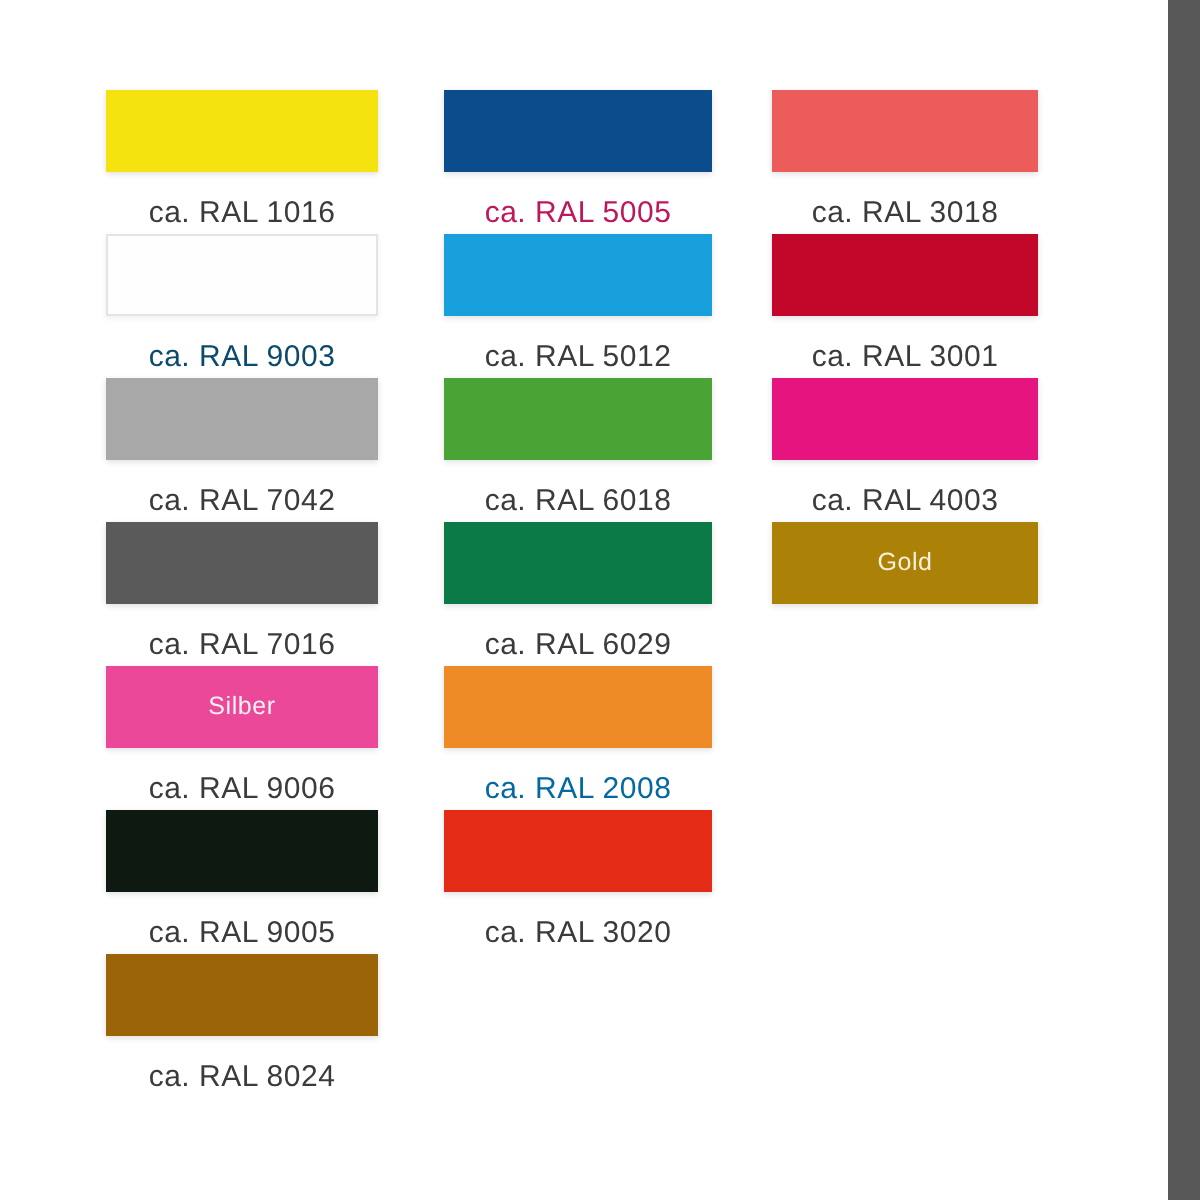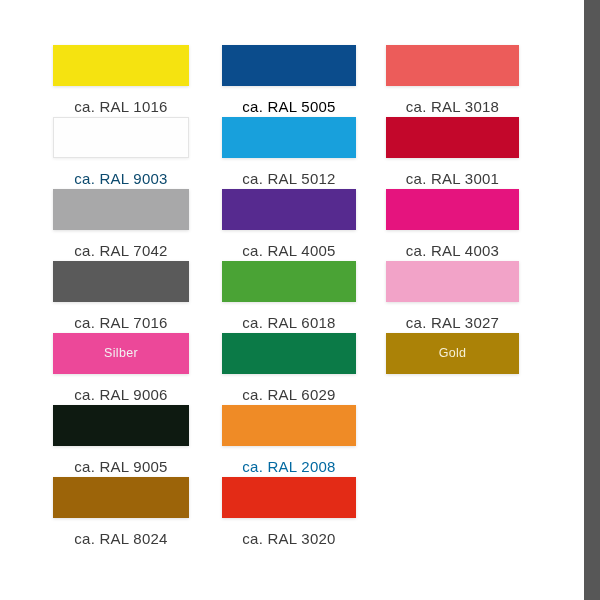--- a/index.html
+++ b/index.html
@@ -112,29 +112,25 @@
         <div class="swatch-label" style="color: rgb(59, 59, 59);">ca. RAL 9005</div>
       </div>
       <div class="swatch-cell">
         <div class="swatch-chip" style="background: rgb(156, 100, 9);"></div>
         <div class="swatch-label" style="color: rgb(59, 59, 59);">ca. RAL 8024</div>
       </div>
     </div>
   <div class="swatch-column" id="column-2">
       <div class="swatch-cell">
         <div class="swatch-chip" style="background: rgb(11, 76, 140);"></div>
-        <div class="swatch-label" style="color: #000000;">ca. RAL 5005</div>
+        <div class="swatch-label" style="color: #be185d;">ca. RAL 5005</div>
       </div>
       <div class="swatch-cell">
         <div class="swatch-chip" style="background: rgb(24, 160, 220);"></div>
         <div class="swatch-label" style="color: rgb(59, 59, 59);">ca. RAL 5012</div>
-      </div>
-      <div class="swatch-cell">
-        <div class="swatch-chip" style="background: rgb(86, 42, 143);"></div>
-        <div class="swatch-label" style="color: rgb(59, 59, 59);">ca. RAL 4005</div>
       </div>
       <div class="swatch-cell">
         <div class="swatch-chip" style="background: rgb(74, 163, 53);"></div>
         <div class="swatch-label" style="color: rgb(59, 59, 59);">ca. RAL 6018</div>
       </div>
       <div class="swatch-cell">
         <div class="swatch-chip" style="background: rgb(11, 122, 71);"></div>
         <div class="swatch-label" style="color: rgb(59, 59, 59);">ca. RAL 6029</div>
       </div>
       <div class="swatch-cell">
@@ -153,24 +149,20 @@
       </div>
       <div class="swatch-cell">
         <div class="swatch-chip" style="background: rgb(195, 7, 43);"></div>
         <div class="swatch-label" style="color: rgb(59, 59, 59);">ca. RAL 3001</div>
       </div>
       <div class="swatch-cell">
         <div class="swatch-chip" style="background: rgb(229, 20, 126);"></div>
         <div class="swatch-label" style="color: rgb(59, 59, 59);">ca. RAL 4003</div>
       </div>
       <div class="swatch-cell">
-        <div class="swatch-chip" style="background: rgb(242, 163, 200);"></div>
-        <div class="swatch-label" style="color: rgb(59, 59, 59);">ca. RAL 3027</div>
-      </div>
-      <div class="swatch-cell">
         <div class="swatch-chip" style="background: rgb(171, 130, 7);">
           <span class="swatch-inner-label" style="color: rgb(246, 240, 214);">Gold</span>
         </div>
       </div>
     </div>
 </div>
 
 <div id="right-edge-band"></div>
 
 </body></html>

